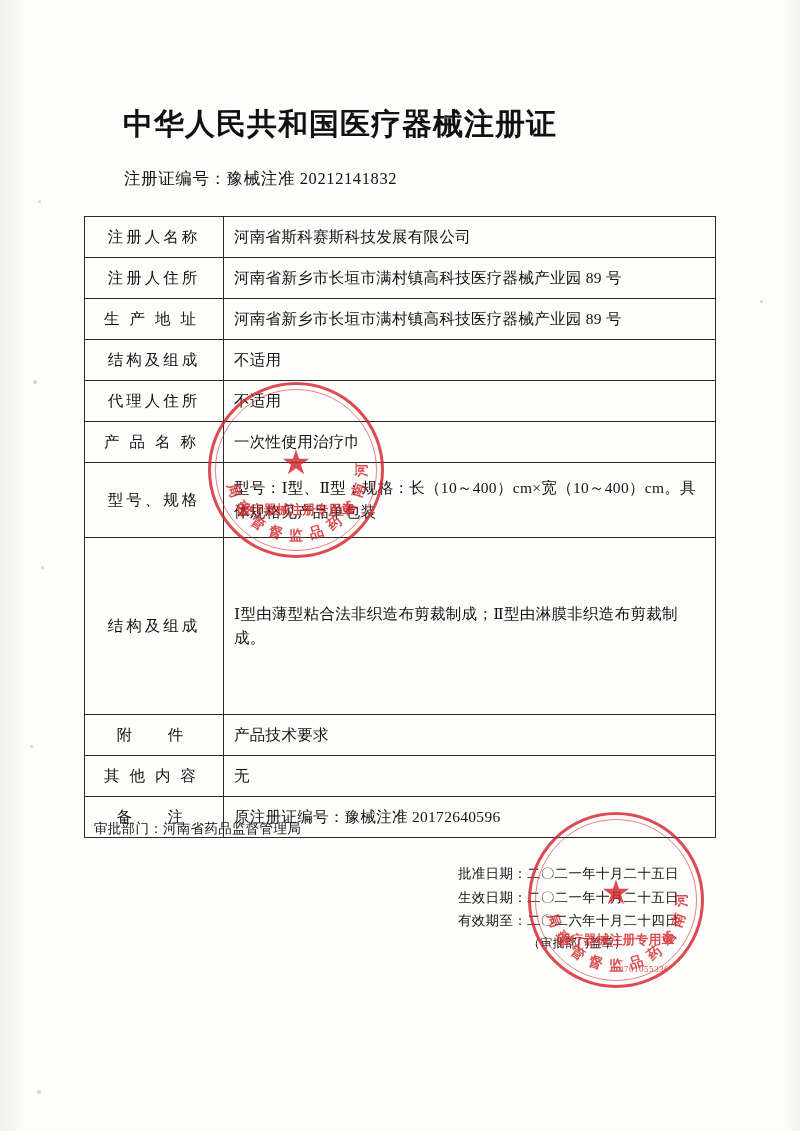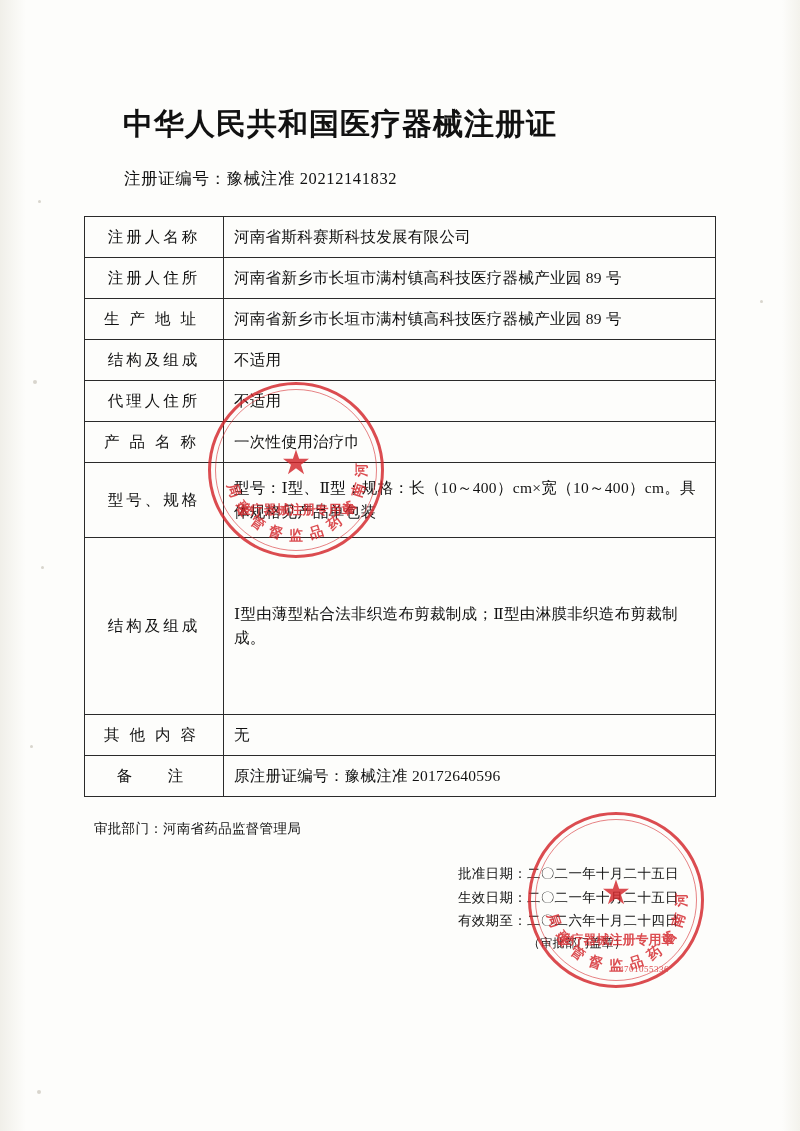--- a/index.html
+++ b/index.html
@@ -248,20 +248,24 @@
         <td class="label spaced">产品名称</td>
         <td class="value">一次性使用治疗巾</td>
       </tr>
       <tr class="h-model">
         <td class="label">型号、规格</td>
         <td class="value">型号：Ⅰ型、Ⅱ型；规格：长（10～400）cm×宽（10～400）cm。具体规格见产品单包装</td>
       </tr>
       <tr class="h-struct">
         <td class="label struct">结构及组成</td>
         <td class="value struct">Ⅰ型由薄型粘合法非织造布剪裁制成；Ⅱ型由淋膜非织造布剪裁制成。</td>
+      </tr>
+      <tr class="h-normal">
+        <td class="label spaced">附　件</td>
+        <td class="value">产品技术要求</td>
       </tr>
       <tr class="h-normal">
         <td class="label spaced">其他内容</td>
         <td class="value">无</td>
       </tr>
       <tr class="h-normal">
         <td class="label spaced">备　注</td>
         <td class="value">原注册证编号：豫械注准 20172640596</td>
       </tr>
     </tbody>

